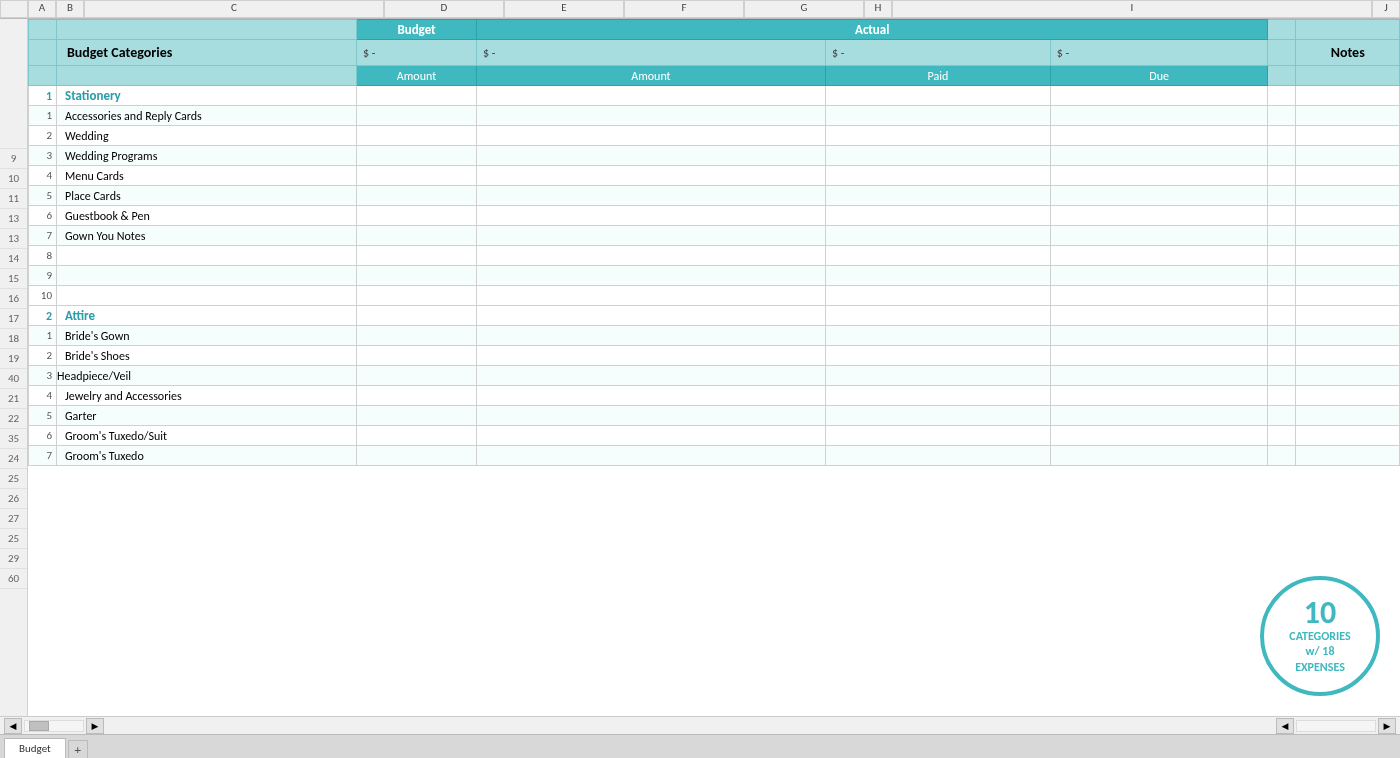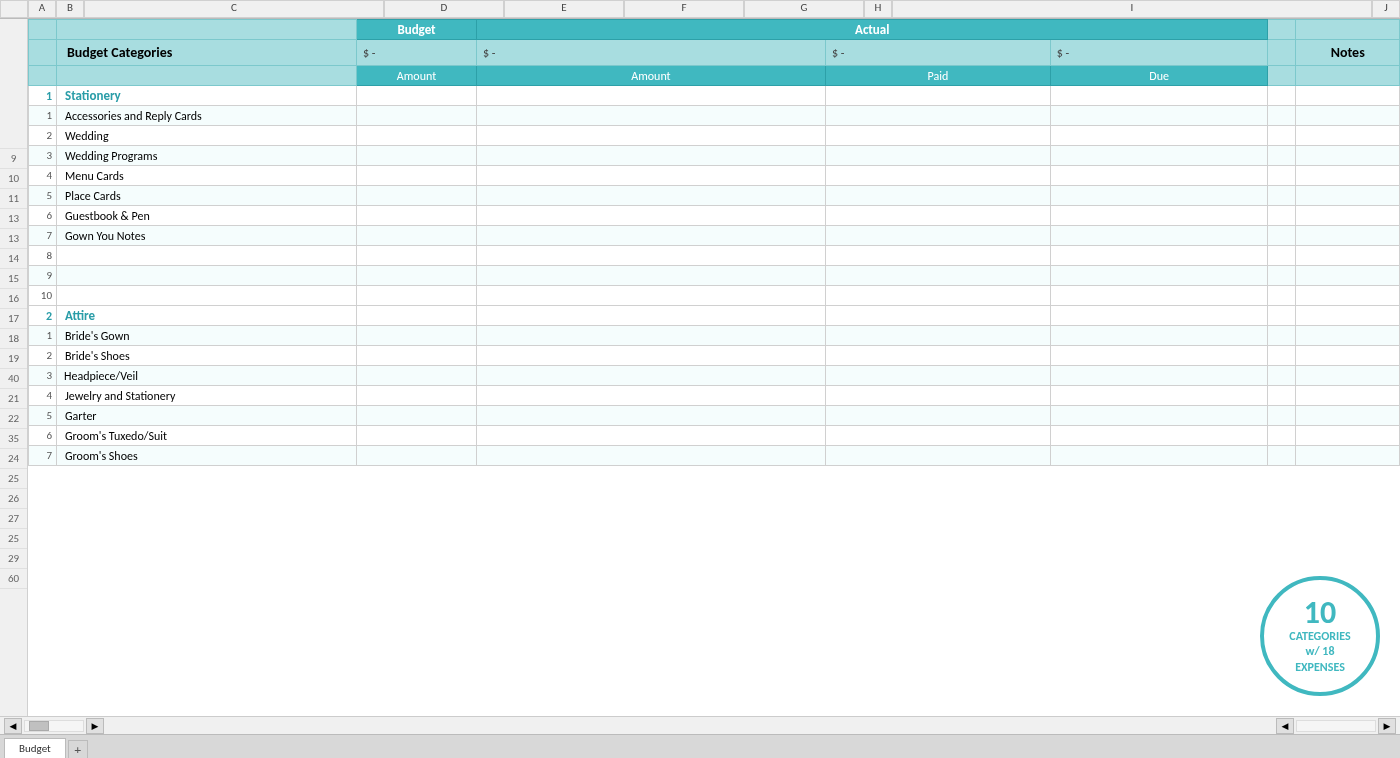--- a/index.html
+++ b/index.html
@@ -241,31 +241,31 @@
           <td style="background:#fff; border:1px solid #d0d0d0; padding:2px 8px;">Bride's Shoes</td>
           <td style="background:#fff; border:1px solid #d0d0d0;"></td>
           <td style="background:#fff; border:1px solid #d0d0d0;"></td>
           <td style="background:#fff; border:1px solid #d0d0d0;"></td>
           <td style="background:#fff; border:1px solid #d0d0d0;"></td>
           <td style="background:#fff; border:1px solid #d0d0d0;"></td>
           <td style="background:#fff; border:1px solid #d0d0d0;"></td>
         </tr>
         <tr>
           <td style="background:#f5fdfd; border:1px solid #d0d0d0; text-align:right; color:#555; font-size:11px; padding:2px 4px;">3</td>
-          <td style="background:#f5fdfd; border:1px solid #d0d0d0; padding:2px 7px;">Headpiece/Veil</td>
+          <td style="background:#f5fdfd; border:1px solid #d0d0d0; padding:2px 0;">Headpiece/Veil</td>
           <td style="background:#f5fdfd; border:1px solid #d0d0d0;"></td>
           <td style="background:#f5fdfd; border:1px solid #d0d0d0;"></td>
           <td style="background:#f5fdfd; border:1px solid #d0d0d0;"></td>
           <td style="background:#f5fdfd; border:1px solid #d0d0d0;"></td>
           <td style="background:#f5fdfd; border:1px solid #d0d0d0;"></td>
           <td style="background:#f5fdfd; border:1px solid #d0d0d0;"></td>
         </tr>
         <tr>
           <td style="background:#fff; border:1px solid #d0d0d0; text-align:right; color:#555; font-size:11px; padding:2px 4px;">4</td>
-          <td style="background:#fff; border:1px solid #d0d0d0; padding:2px 8px;">Jewelry and Stationery</td>
+          <td style="background:#fff; border:1px solid #d0d0d0; padding:2px 8px;">Jewelry and Accessories</td>
           <td style="background:#fff; border:1px solid #d0d0d0;"></td>
           <td style="background:#fff; border:1px solid #d0d0d0;"></td>
           <td style="background:#fff; border:1px solid #d0d0d0;"></td>
           <td style="background:#fff; border:1px solid #d0d0d0;"></td>
           <td style="background:#fff; border:1px solid #d0d0d0;"></td>
           <td style="background:#fff; border:1px solid #d0d0d0;"></td>
         </tr>
         <tr>
           <td style="background:#f5fdfd; border:1px solid #d0d0d0; text-align:right; color:#555; font-size:11px; padding:2px 4px;">5</td>
           <td style="background:#f5fdfd; border:1px solid #d0d0d0; padding:2px 8px;">Garter</td>
@@ -281,21 +281,21 @@
           <td style="background:#fff; border:1px solid #d0d0d0; padding:2px 8px;">Groom's Tuxedo/Suit</td>
           <td style="background:#fff; border:1px solid #d0d0d0;"></td>
           <td style="background:#fff; border:1px solid #d0d0d0;"></td>
           <td style="background:#fff; border:1px solid #d0d0d0;"></td>
           <td style="background:#fff; border:1px solid #d0d0d0;"></td>
           <td style="background:#fff; border:1px solid #d0d0d0;"></td>
           <td style="background:#fff; border:1px solid #d0d0d0;"></td>
         </tr>
         <tr>
           <td style="background:#f5fdfd; border:1px solid #d0d0d0; text-align:right; color:#555; font-size:11px; padding:2px 4px;">7</td>
-          <td style="background:#f5fdfd; border:1px solid #d0d0d0; padding:2px 8px;">Groom's Shoes</td>
+          <td style="background:#f5fdfd; border:1px solid #d0d0d0; padding:2px 8px;">Groom's Tuxedo</td>
           <td style="background:#f5fdfd; border:1px solid #d0d0d0;"></td>
           <td style="background:#f5fdfd; border:1px solid #d0d0d0;"></td>
           <td style="background:#f5fdfd; border:1px solid #d0d0d0;"></td>
           <td style="background:#f5fdfd; border:1px solid #d0d0d0;"></td>
           <td style="background:#f5fdfd; border:1px solid #d0d0d0;"></td>
           <td style="background:#f5fdfd; border:1px solid #d0d0d0;"></td>
         </tr>
 
       </tbody>
         </table>

